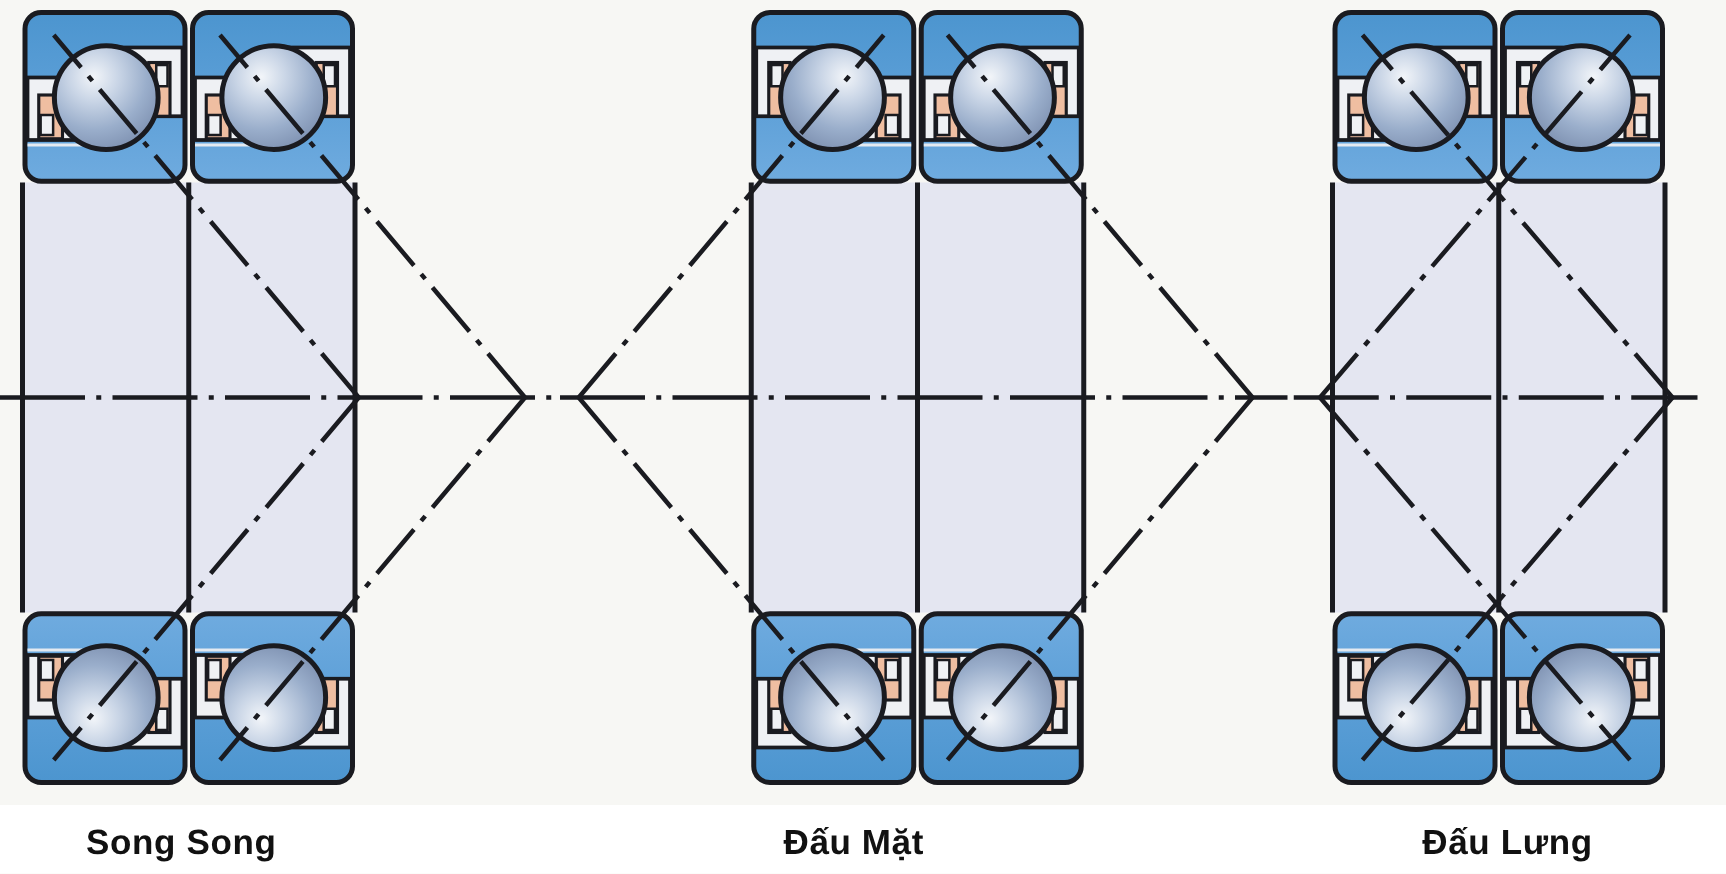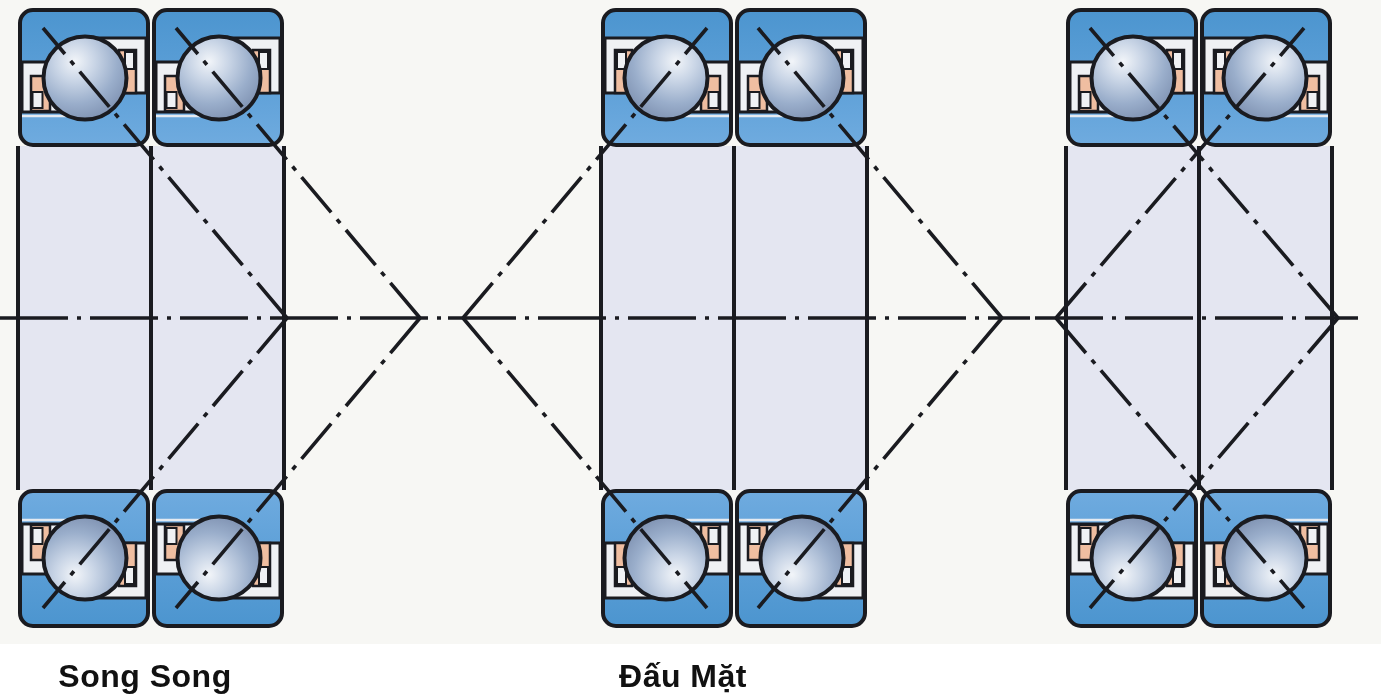--- a/index.html
+++ b/index.html
@@ -24,21 +24,21 @@
     background:var(--background);
   }
   .diagram-svg{position:absolute;left:0;top:0;}
   .label-strip{
     position:absolute;left:0;bottom:0;width:1381px;height:55px;
     background:var(--label-strip);
   }
   .arr-label{
     position:absolute;top:658px;
     transform:translateX(-50%);
-    font-size:32px;font-weight:700;color:var(--label-text);
+    font-size:28px;font-weight:700;color:var(--label-text);
     white-space:nowrap;letter-spacing:0.5px;
   }
   .arr-label.l1{left:145px;}
   .arr-label.l2{left:683px;}
   .arr-label.l3{left:1206px;}
 </style>
 </head>
 <body>
 
 <div class="canvas">
@@ -132,13 +132,14 @@
       <path d="M0,318 H448"></path>
       <path d="M448,318 H1030"></path>
       <path d="M1035,318 H1358"></path>
     </g>
   </svg>
 
   <div class="label-strip"></div>
 
   <div class="arr-label l1">Song Song</div>
   <div class="arr-label l2">Đấu Mặt</div>
+  <div class="arr-label l3">Đấu Lưng</div>
 </div>
 
 </body></html>

